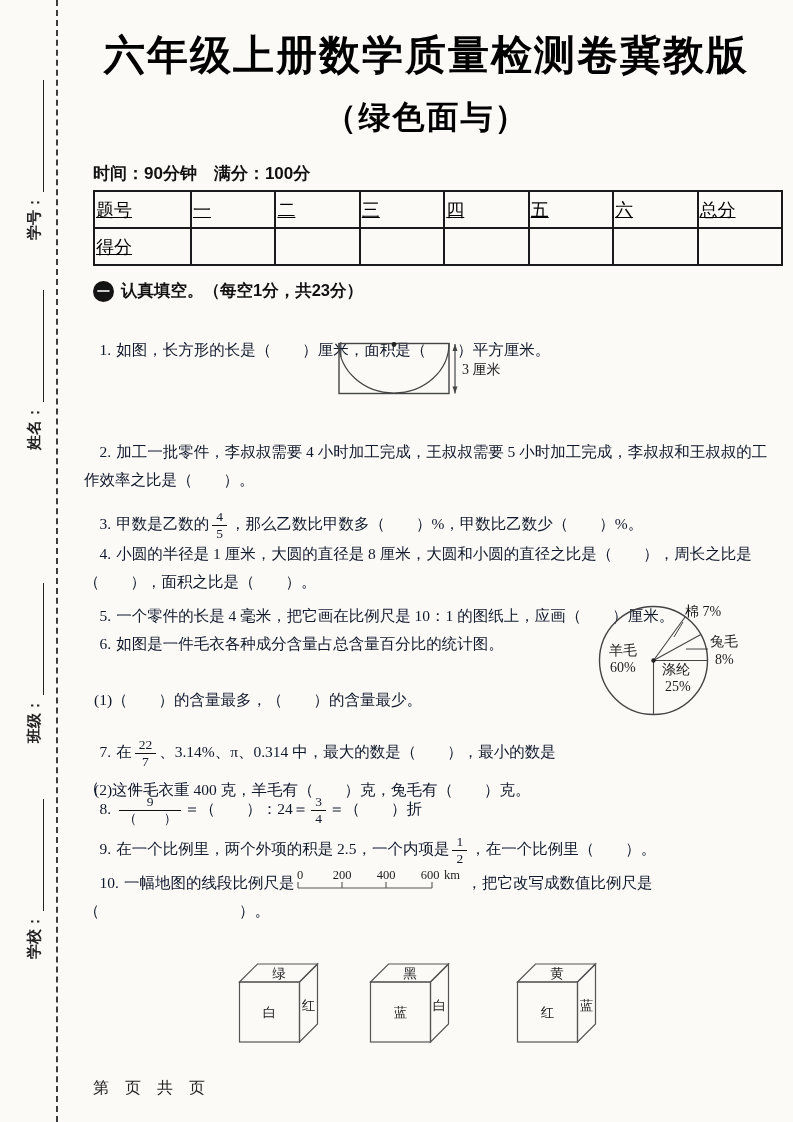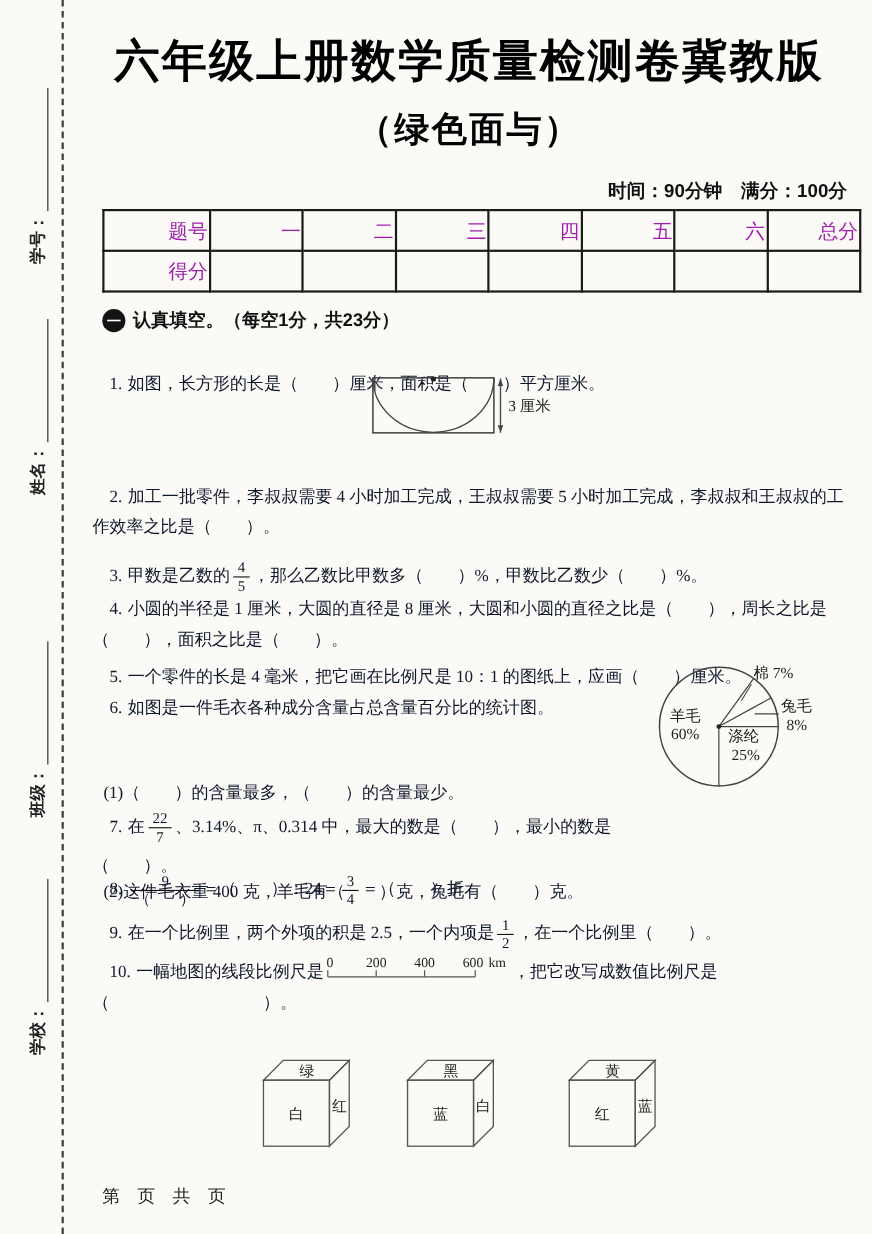--- a/index.html
+++ b/index.html
@@ -7,35 +7,35 @@
         font-family:"Liberation Serif","DejaVu Serif",serif;color:#1c1c1c;}
   .dashed{position:absolute;left:56px;top:0;height:100%;width:0;border-left:2.5px dashed #3c3c3c;}
   .side-field{position:absolute;left:-52px;width:166px;height:26px;transform:rotate(-90deg);
         font-family:"Liberation Sans","DejaVu Sans",sans-serif;font-size:15px;font-weight:600;color:#222;
         white-space:nowrap;display:flex;align-items:flex-end;}
   .side-blank{display:inline-block;width:112px;border-bottom:1.8px solid #222;height:14px;margin-left:3px;}
   .title{position:absolute;left:70px;top:28px;width:713px;text-align:center;
         font-family:"Liberation Sans","DejaVu Sans",sans-serif;font-weight:bold;font-size:41px;letter-spacing:2px;color:#000;}
   .subtitle{position:absolute;left:70px;top:96px;width:713px;text-align:center;
         font-family:"Liberation Sans","DejaVu Sans",sans-serif;font-weight:bold;font-size:32px;letter-spacing:2px;color:#000;}
-  .info{position:absolute;left:80px;top:162px;width:690px;text-align:right;
+  .info{position:absolute;left:93px;top:162px;width:690px;text-align:left;
         font-family:"Liberation Sans","DejaVu Sans",sans-serif;font-weight:600;font-size:17px;color:#111;}
   table.score{position:absolute;left:93px;top:190px;width:690px;border-collapse:collapse;table-layout:fixed;}
-  table.score td{border:2px solid #1a1a1a;height:33px;text-align:right;font-size:18px;color:#a21caf;
-        font-family:"Liberation Serif","DejaVu Serif",serif;}
+  table.score td{border:2px solid #1a1a1a;height:33px;text-align:left;font-size:18px;color:#000000;
+        font-family:"Liberation Serif","DejaVu Serif",serif;text-decoration:underline;}
   .section{position:absolute;left:93px;top:280px;display:flex;align-items:center;gap:7px;
         font-family:"Liberation Sans","DejaVu Sans",sans-serif;font-weight:bold;font-size:16.5px;color:#111;}
   .badge{display:inline-block;width:21px;height:21px;border-radius:50%;background:#141414;color:#fff;
         text-align:center;line-height:21px;font-size:13px;font-weight:bold;}
   .q{position:absolute;left:84px;width:690px;font-size:15.5px;line-height:28px;white-space:pre-wrap;color:#0f172a;}
   .qno{margin-right:5px;}
   .frac{display:inline-block;vertical-align:middle;text-align:center;font-size:13.5px;line-height:1.2;margin:0 3px;}
   .frac .fn{display:block;border-bottom:1.2px solid #111;padding:0 4px;}
   .frac .fd{display:block;padding:0 4px;}
-  .sub-line{display:block;padding-left:10px;margin-top:21px;}
+  .sub-line{display:block;padding-left:10px;}
   .sub-line + .sub-line{margin-top:6px;}
   svg text{font-family:"Liberation Serif","DejaVu Serif",serif;fill:#1c1c1c;}
   .fig{position:absolute;}
   .footer{position:absolute;left:93px;top:1078px;width:690px;text-align:left;font-size:16px;color:#222;}
 </style>
 </head>
 <body>
 
 <div class="page">
   <div class="dashed"></div>

